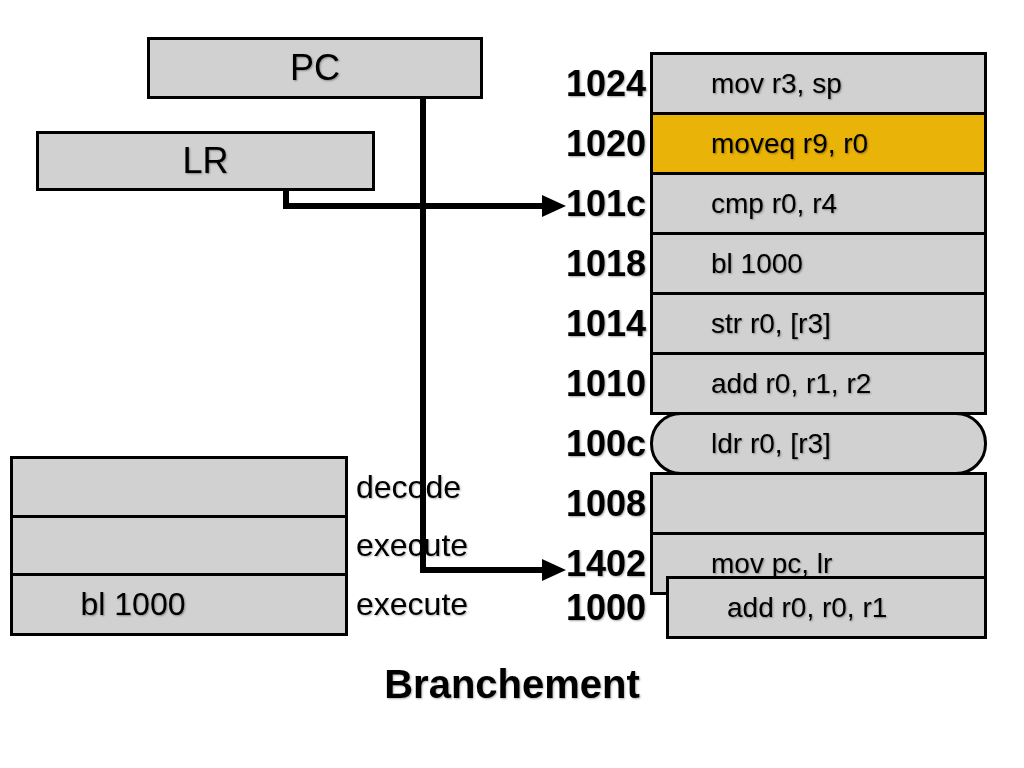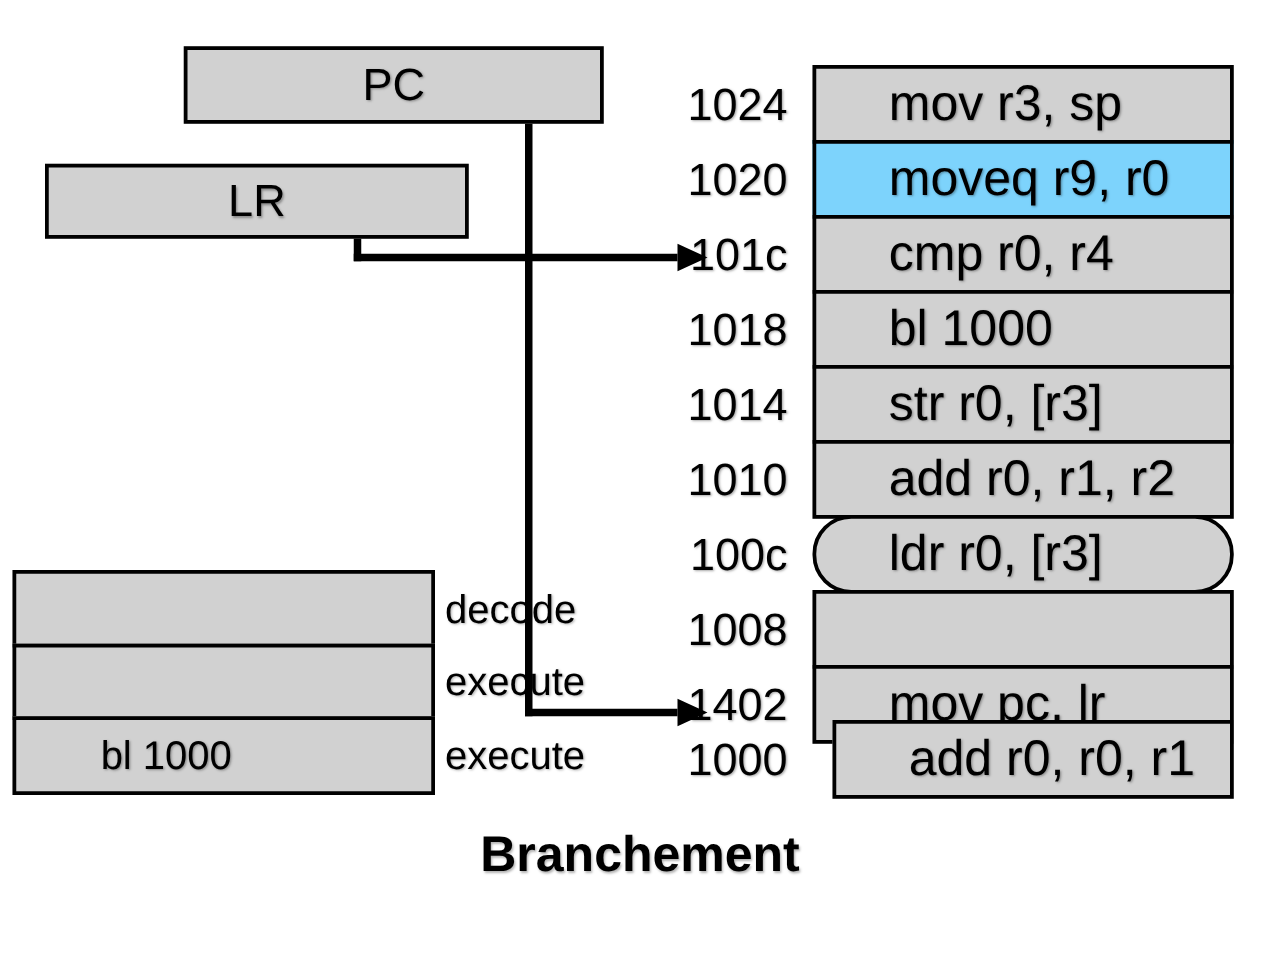--- a/index.html
+++ b/index.html
@@ -24,28 +24,28 @@
   .pipe-slot{font-size:32px;text-shadow:1px 1px 2px rgba(0,0,0,0.35);}
   .pipe-slot-exec{padding-right:92px;}
   .stage-label{
     position:absolute;left:356px;width:160px;display:flex;align-items:center;
     font-size:32px;text-shadow:1px 1px 2px rgba(0,0,0,0.3);
   }
   .mem-row{
     position:absolute;left:540px;width:447px;height:63px;display:flex;
   }
   .mem-addr{
-    width:110px;box-sizing:border-box;padding-right:20px;
+    width:110px;box-sizing:border-box;padding-right:4px;
     display:flex;align-items:center;justify-content:flex-end;
-    font-size:36px;text-shadow:1px 1px 2px rgba(0,0,0,0.35);
+    font-size:36px;text-shadow:1px 1px 2px rgba(0,0,0,0.35);font-weight:bold;
   }
   .mem-cell{
     flex:1;box-sizing:border-box;border:3px solid #000;background:#d1d1d1;
     display:flex;align-items:center;padding-left:58px;
-    font-size:40px;text-shadow:1px 1px 2px rgba(0,0,0,0.35);
+    font-size:28px;text-shadow:1px 1px 2px rgba(0,0,0,0.35);
   }
   .line{position:absolute;background:#000;}
   .pc-vline{left:420px;top:99px;width:6px;height:474px;}
   .pc-hline{left:420px;top:567px;width:122px;height:6px;}
   .lr-vline{left:283px;top:191px;width:6px;height:18px;}
   .lr-hline{left:283px;top:203px;width:259px;height:6px;}
   .arrowhead{
     position:absolute;width:0;height:0;
     border-top:11px solid transparent;border-bottom:11px solid transparent;
     border-left:24px solid #000;
@@ -83,21 +83,21 @@
   <div class="stage-label" style="top:456px;height:62px;">decode</div>
   <div class="stage-label" style="top:515px;height:61px;">execute</div>
   <div class="stage-label" style="top:573px;height:63px;">execute</div>
 
   <div class="mem-row" style="top:52px;">
     <div class="mem-addr">1024</div>
     <div class="mem-cell" style="background: rgb(209, 209, 209);">mov r3, sp</div>
   </div>
   <div class="mem-row" style="top:112px;">
     <div class="mem-addr">1020</div>
-    <div class="mem-cell" style="background: #7dd3fc; text-align: right;">moveq r9, r0</div>
+    <div class="mem-cell" style="background: #eab308; text-align: right;">moveq r9, r0</div>
   </div>
   <div class="mem-row" style="top:172px;">
     <div class="mem-addr">101c</div>
     <div class="mem-cell" style="background: rgb(209, 209, 209);">cmp r0, r4</div>
   </div>
   <div class="mem-row" style="top:232px;">
     <div class="mem-addr">1018</div>
     <div class="mem-cell" style="background: rgb(209, 209, 209);">bl 1000</div>
   </div>
   <div class="mem-row" style="top:292px;">

